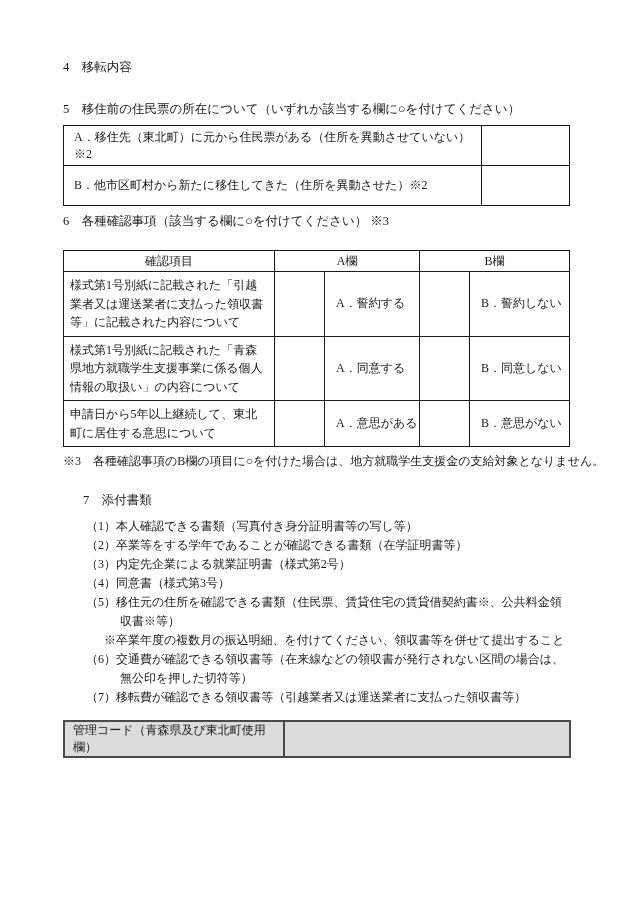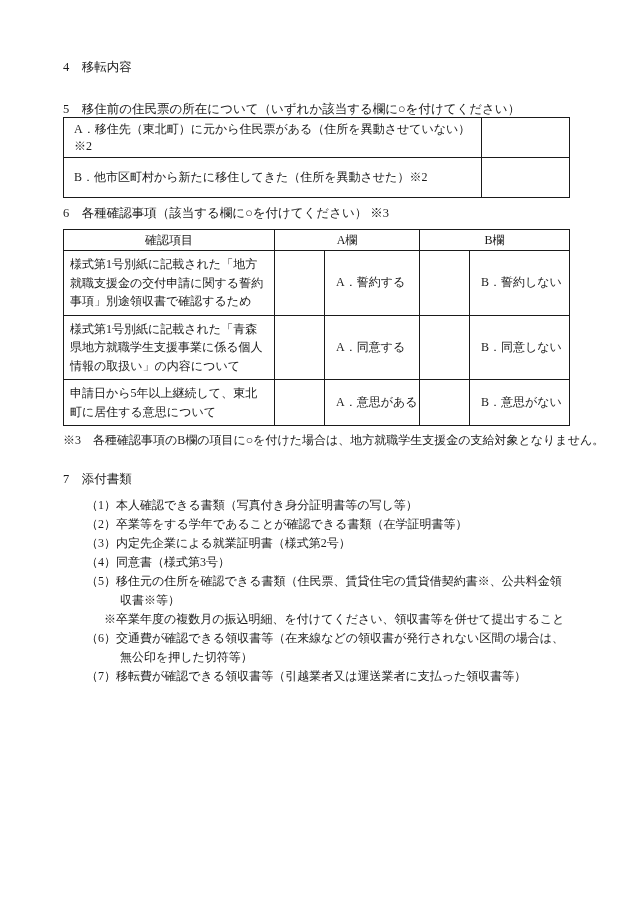--- a/index.html
+++ b/index.html
@@ -43,44 +43,44 @@
     font-weight: normal;
     font-size: 12px;
     padding: 0;
   }
   
   .t4 { margin-top: 9px; }
   .t4 th { height: 24px; text-align: center; }
   .t4 td { height: 34px; }
   .t4 .cost-cell { text-align: right; padding-right: 6px; vertical-align: middle; }
   
-  .t5 { }
+  .t5 { margin-top: 8px; }
   .t5 td { height: 39px; vertical-align: middle; }
   .t5 .opt-label { padding-left: 10px; }
   
-  .t6 { margin-top: 8px; }
+  .t6 { margin-top: 21px; }
   .t6 th { height: 20px; text-align: center; }
   .t6 .item-cell { padding: 4px 6px; line-height: 18.5px; vertical-align: middle; }
   .t6 .choice-cell { padding-left: 11px; vertical-align: middle; }
   
   .s7-list { margin-top: 9px; line-height: 19px; }
   .s7-item { padding-left: 57px; text-indent: -34px; }
   .s7-subnote { padding-left: 41px; }
   
   .tf { margin-top: 13px; border: 2px solid #4a4a4a; }
   .tf td {
     height: 25px;
     background: #dcdcdc;
     border: 2px solid #4a4a4a;
     vertical-align: middle;
   }
   .tf .label-cell { padding-left: 8px; }
   .gap-s5 { margin-top: 27px; }
   .gap-s6 { margin-top: 8px; }
-  .gap-s7 { margin-top: 24px; }
+  .gap-s7 { margin-top: 24px; margin-left: 20px; }
 </style>
 </head>
 <body>
 
 <div class="page">
 
   <div class="sec-heading">4　移転内容</div>
 
 
 
@@ -116,21 +116,21 @@
     </colgroup>
     <thead>
       <tr>
         <th>確認項目</th>
         <th colspan="2">A欄</th>
         <th colspan="2">B欄</th>
       </tr>
     </thead>
     <tbody>
       <tr>
-        <td class="item-cell">様式第1号別紙に記載された「地方就職支援金の交付申請に関する誓約事項」別途領収書で確認するため</td>
+        <td class="item-cell">様式第1号別紙に記載された「引越業者又は運送業者に支払った領収書等」に記載された内容について</td>
         <td></td>
         <td class="choice-cell">A．誓約する</td>
         <td></td>
         <td class="choice-cell">B．誓約しない</td>
       </tr>
       <tr>
         <td class="item-cell">様式第1号別紙に記載された「青森県地方就職学生支援事業に係る個人情報の取扱い」の内容について</td>
         <td></td>
         <td class="choice-cell">A．同意する</td>
         <td></td>
@@ -154,14 +154,26 @@
     <div class="s7-item">（1）本人確認できる書類（写真付き身分証明書等の写し等）</div>
     <div class="s7-item">（2）卒業等をする学年であることが確認できる書類（在学証明書等）</div>
     <div class="s7-item">（3）内定先企業による就業証明書（様式第2号）</div>
     <div class="s7-item">（4）同意書（様式第3号）</div>
     <div class="s7-item">（5）移住元の住所を確認できる書類（住民票、賃貸住宅の賃貸借契約書※、公共料金領収書※等）</div>
     <div class="s7-subnote">※卒業年度の複数月の振込明細、を付けてください、領収書等を併せて提出すること</div>
     <div class="s7-item">（6）交通費が確認できる領収書等（在来線などの領収書が発行されない区間の場合は、無公印を押した切符等）</div>
     <div class="s7-item">（7）移転費が確認できる領収書等（引越業者又は運送業者に支払った領収書等）</div>
   </div>
 
+  <table class="tf">
+    <colgroup>
+      <col style="width:220px">
+        <col style="width:286px">
+    </colgroup>
+    <tbody>
+      <tr>
+        <td class="label-cell">管理コード（青森県及び東北町使用欄）</td>
+        <td></td>
+      </tr>
+    </tbody>
+  </table>
 
 </div>
 
 </body></html>

